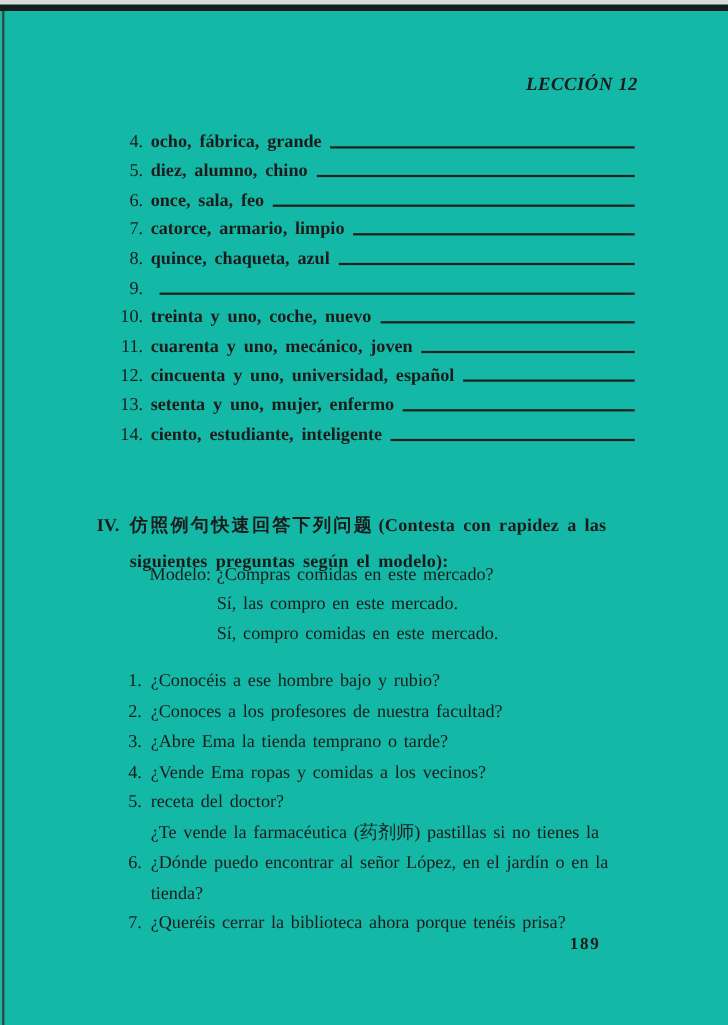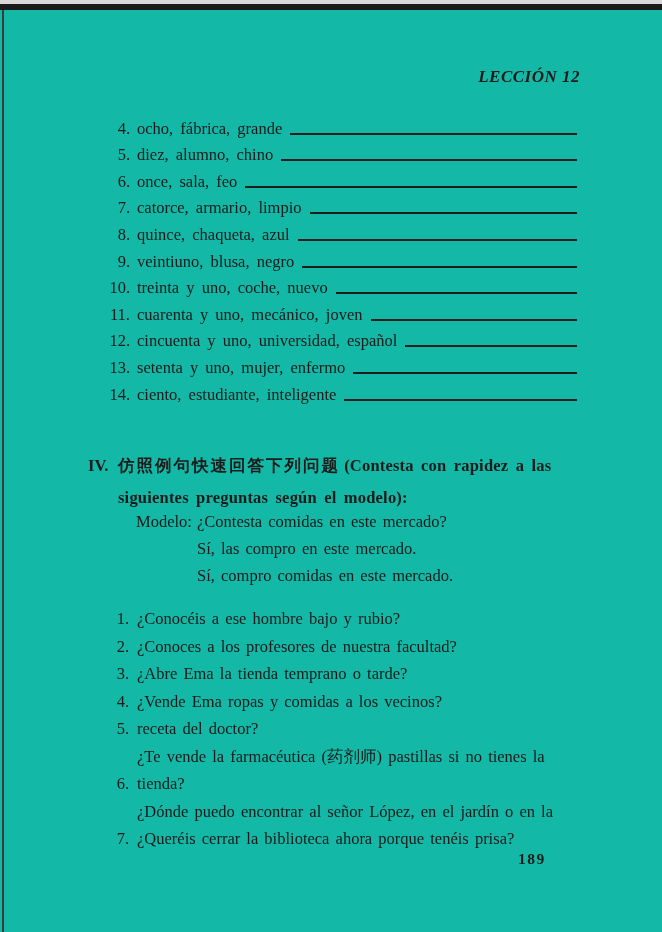--- a/index.html
+++ b/index.html
@@ -27,31 +27,31 @@
   .lesson {
     position: absolute; top: 63px; left: 380px; width: 200px;
     text-align: right;
     font-weight: bold; font-style: italic;
     font-size: 17px; letter-spacing: 0.5px;
   }
   
   .fill-list { position: absolute; top: 108px; left: 88px; width: 490px; font-size: 16.5px; list-style: none; }
   .fill-row { display: flex; align-items: flex-end; height: 26.6px; }
   .fill-num { width: 49px; flex: none; text-align: right; padding-right: 7px; }
-  .fill-words { white-space: nowrap; word-spacing: 3px; }
+  .fill-words { white-space: nowrap; word-spacing: 3px; font-weight: bold; }
   .fill-blank {
     flex: 1;
     border-bottom: 2px solid #1e1e1e;
     margin: 0 1px 4px 8px;
     height: 12px;
     min-width: 40px;
   }
   
   .sec-heading {
-    position: absolute; top: 446px; left: 88px; width: 498px;
+    position: absolute; top: 458px; left: 88px; width: 498px;
     font-weight: bold; font-size: 16.5px; line-height: 31.5px;
   }
   .sec-line1 { display: flex; }
   .sec-numeral { width: 30px; flex: none; }
   .heading-cn { letter-spacing: 2px; }
   .heading-es { letter-spacing: 0.2px; word-spacing: 3px; }
   .sec-line2 { padding-left: 30px; letter-spacing: 0.2px; word-spacing: 3px; }
   
   .modelo {
     position: absolute; top: 504px; left: 136px;
@@ -103,21 +103,20 @@
       <span class="fill-words">catorce, armario, limpio</span>
       <span class="fill-blank"></span>
     </li>
     <li class="fill-row">
       <span class="fill-num">8.</span>
       <span class="fill-words">quince, chaqueta, azul</span>
       <span class="fill-blank"></span>
     </li>
     <li class="fill-row">
       <span class="fill-num">9.</span>
-      <span class="fill-words">veintiuno, blusa, negro</span>
       <span class="fill-blank"></span>
     </li>
     <li class="fill-row">
       <span class="fill-num">10.</span>
       <span class="fill-words">treinta y uno, coche, nuevo</span>
       <span class="fill-blank"></span>
     </li>
     <li class="fill-row">
       <span class="fill-num">11.</span>
       <span class="fill-words">cuarenta y uno, mecánico, joven</span>
@@ -147,21 +146,21 @@
         <span class="heading-cn">仿照例句快速回答下列问题</span>
         <span class="heading-es">(Contesta con rapidez a las</span>
       </span>
     </div>
     <div class="sec-line2 heading-es">siguientes preguntas según el modelo):</div>
   </div>
 
   <div class="modelo">
     <div class="modelo-line1">
       <span class="modelo-label">Modelo:</span>
-      <span>¿Contesta comidas en este mercado?</span>
+      <span>¿Compras comidas en este mercado?</span>
     </div>
     <div class="modelo-answer">Sí, las compro en este mercado.</div>
     <div class="modelo-answer">Sí, compro comidas en este mercado.</div>
   </div>
 
   <div class="questions">
     <div class="q">
       <span class="qnum">1.</span>
       <span class="qtext">
           <span class="qline" style="display:block">¿Conocéis a ese hombre bajo y rubio?</span>
@@ -188,22 +187,22 @@
     <div class="q">
       <span class="qnum">5.</span>
       <span class="qtext">
         <span class="qline" style="display:block">receta del doctor?</span>
         <span class="qline" style="display:block">¿Te vende la farmacéutica (药剂师) pastillas si no tienes la</span>
       </span>
     </div>
     <div class="q">
       <span class="qnum">6.</span>
       <span class="qtext">
+        <span class="qline" style="display:block">¿Dónde puedo encontrar al señor López, en el jardín o en la</span>
         <span class="qline" style="display:block">tienda?</span>
-        <span class="qline" style="display:block">¿Dónde puedo encontrar al señor López, en el jardín o en la</span>
       </span>
     </div>
     <div class="q">
       <span class="qnum">7.</span>
       <span class="qtext">
           <span class="qline" style="display:block">¿Queréis cerrar la biblioteca ahora porque tenéis prisa?</span>
         </span>
     </div>
   </div>
 

